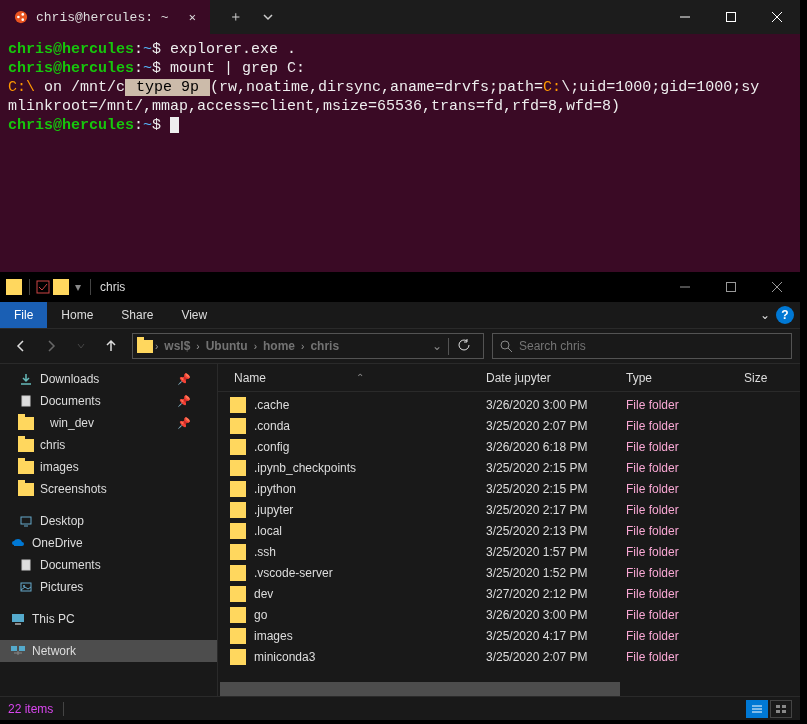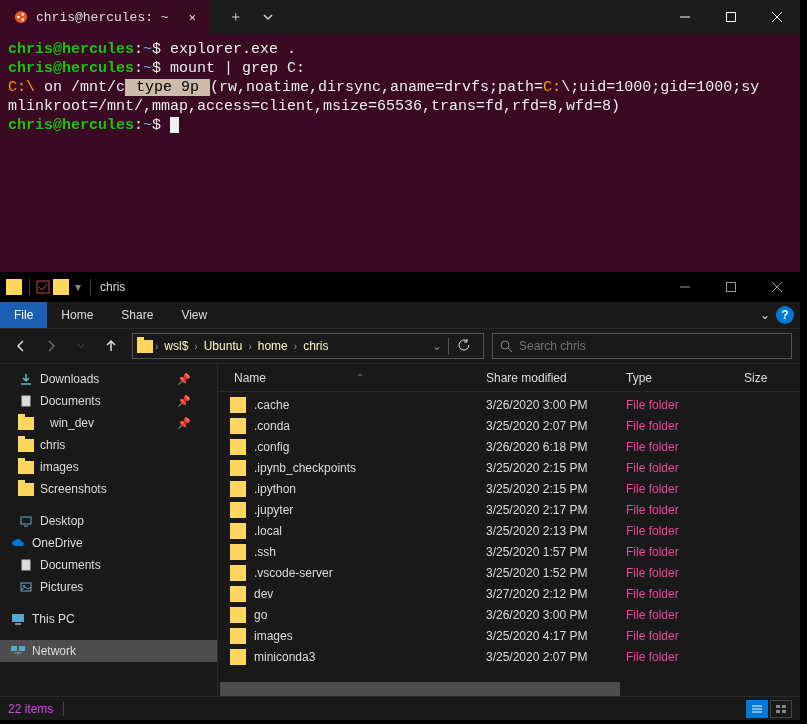--- a/index.html
+++ b/index.html
@@ -36,21 +36,21 @@
 .exp-menu { height: 26px; background: #191919; display: flex; align-items: center; }
 .menu-file { background: #1a5fb4; color: #fff; padding: 5px 14px; height: 26px; display: flex; align-items: center; }
 .menu-item { padding: 0 14px; color: #ddd; height: 26px; display: flex; align-items: center; }
 .menu-right { margin-left: auto; display: flex; align-items: center; padding-right: 6px; gap: 6px; }
 .help-badge { width: 18px; height: 18px; border-radius: 9px; background: #0078d4; color: #fff; display: flex; align-items: center; justify-content: center; font-size: 12px; font-weight: bold; }
 
 .exp-nav { height: 36px; background: #191919; display: flex; align-items: center; padding: 0 8px; gap: 4px; border-top: 1px solid #2a2a2a; border-bottom: 1px solid #2a2a2a; }
 .nav-btn { width: 26px; height: 26px; display: flex; align-items: center; justify-content: center; color: #bbb; }
 .nav-btn.dis svg { opacity: 0.4; }
 .addr { flex: 1; height: 26px; background: #191919; border: 1px solid #535353; display: flex; align-items: center; padding: 0 4px; margin: 0 4px; }
-.addr .crumb { padding: 0 4px; color: #fef9c3; display: flex; align-items: center; gap: 2px; }
+.addr .crumb { padding: 0 4px; color: #737373; display: flex; align-items: center; gap: 2px; font-weight: bold; }
 .addr .chev { color: #999; padding: 0 2px; font-size: 10px; }
 .search { width: 300px; height: 26px; background: #191919; border: 1px solid #535353; display: flex; align-items: center; padding: 0 6px; gap: 6px; color: #888; }
 .search input { flex: 1; background: transparent; border: 0; color: #ddd; font-size: 12px; outline: 0; }
 
 .exp-body { flex: 1; display: flex; overflow: hidden; }
 .tree { width: 218px; border-right: 1px solid #2a2a2a; overflow-y: hidden; padding-top: 4px; }
 .tree-row { display: flex; align-items: center; height: 22px; padding-left: 18px; gap: 6px; }
 .tree-row.pin { justify-content: space-between; padding-right: 26px; }
 .tree-row.sel { background: #4d4d4d; }
 .tree-row .ticon { width: 16px; height: 16px; display: flex; align-items: center; justify-content: center; }
@@ -62,21 +62,21 @@
 .fhdr .cname { width: 252px; display: flex; align-items: center; gap: 90px; }
 .fhdr .cdate { width: 140px; }
 .fhdr .ctype { width: 118px; }
 .fhdr .csize { flex: 1; }
 .fhdr .sort { font-size: 10px; color: #888; }
 .flist { flex: 1; overflow: hidden; padding: 2px 0; }
 .frow { display: flex; align-items: center; height: 21px; padding-left: 12px; }
 .frow .ficon { width: 16px; height: 16px; background: #ffd75e; margin-right: 8px; flex-shrink: 0; }
 .fname { width: 232px; }
 .fdate { width: 140px; color: #ddd; }
-.ftype { width: 118px; color: #ec4899; }
+.ftype { width: 118px; color: #f9a8d4; }
 
 .exp-status { height: 24px; border-top: 1px solid #2a2a2a; display: flex; align-items: center; padding: 0 8px; color: #d946ef; }
 .status-right { margin-left: auto; display: flex; gap: 2px; }
 .view-btn { width: 22px; height: 18px; border: 1px solid #444; display: flex; align-items: center; justify-content: center; }
 .view-btn.active { background: #0078d4; border-color: #0078d4; }
 
 .folder-ic { width: 16px; height: 13px; background: #ffd75e; position: relative; }
 .folder-ic::before { content: ''; position: absolute; top: -3px; left: 0; width: 7px; height: 3px; background: #ffd75e; }
 .scrollbar-h { height: 14px; background: #191919; display: flex; }
 .scrollbar-h .thumb { width: 400px; height: 14px; background: #4d4d4d; margin-left: 2px; }
@@ -334,21 +334,21 @@
           <span>Network</span>
         </div>
     </div>
 
     <div class="files">
       <div class="fhdr">
         <div class="col cname">
             <span>Name</span>
             <span class="sort">⌃</span>
           </div>
-        <div class="col cdate">Share modified</div>
+        <div class="col cdate">Date jupyter</div>
         <div class="col ctype">Type</div>
         <div class="col csize">Size</div>
       </div>
       <div class="flist" id="file-rows">
           <div class="frow">
             <div class="ficon"></div>
             <div class="fname">.cache</div>
             <div class="fdate">3/26/2020 3:00 PM</div>
             <div class="ftype">File folder</div>
           </div>

